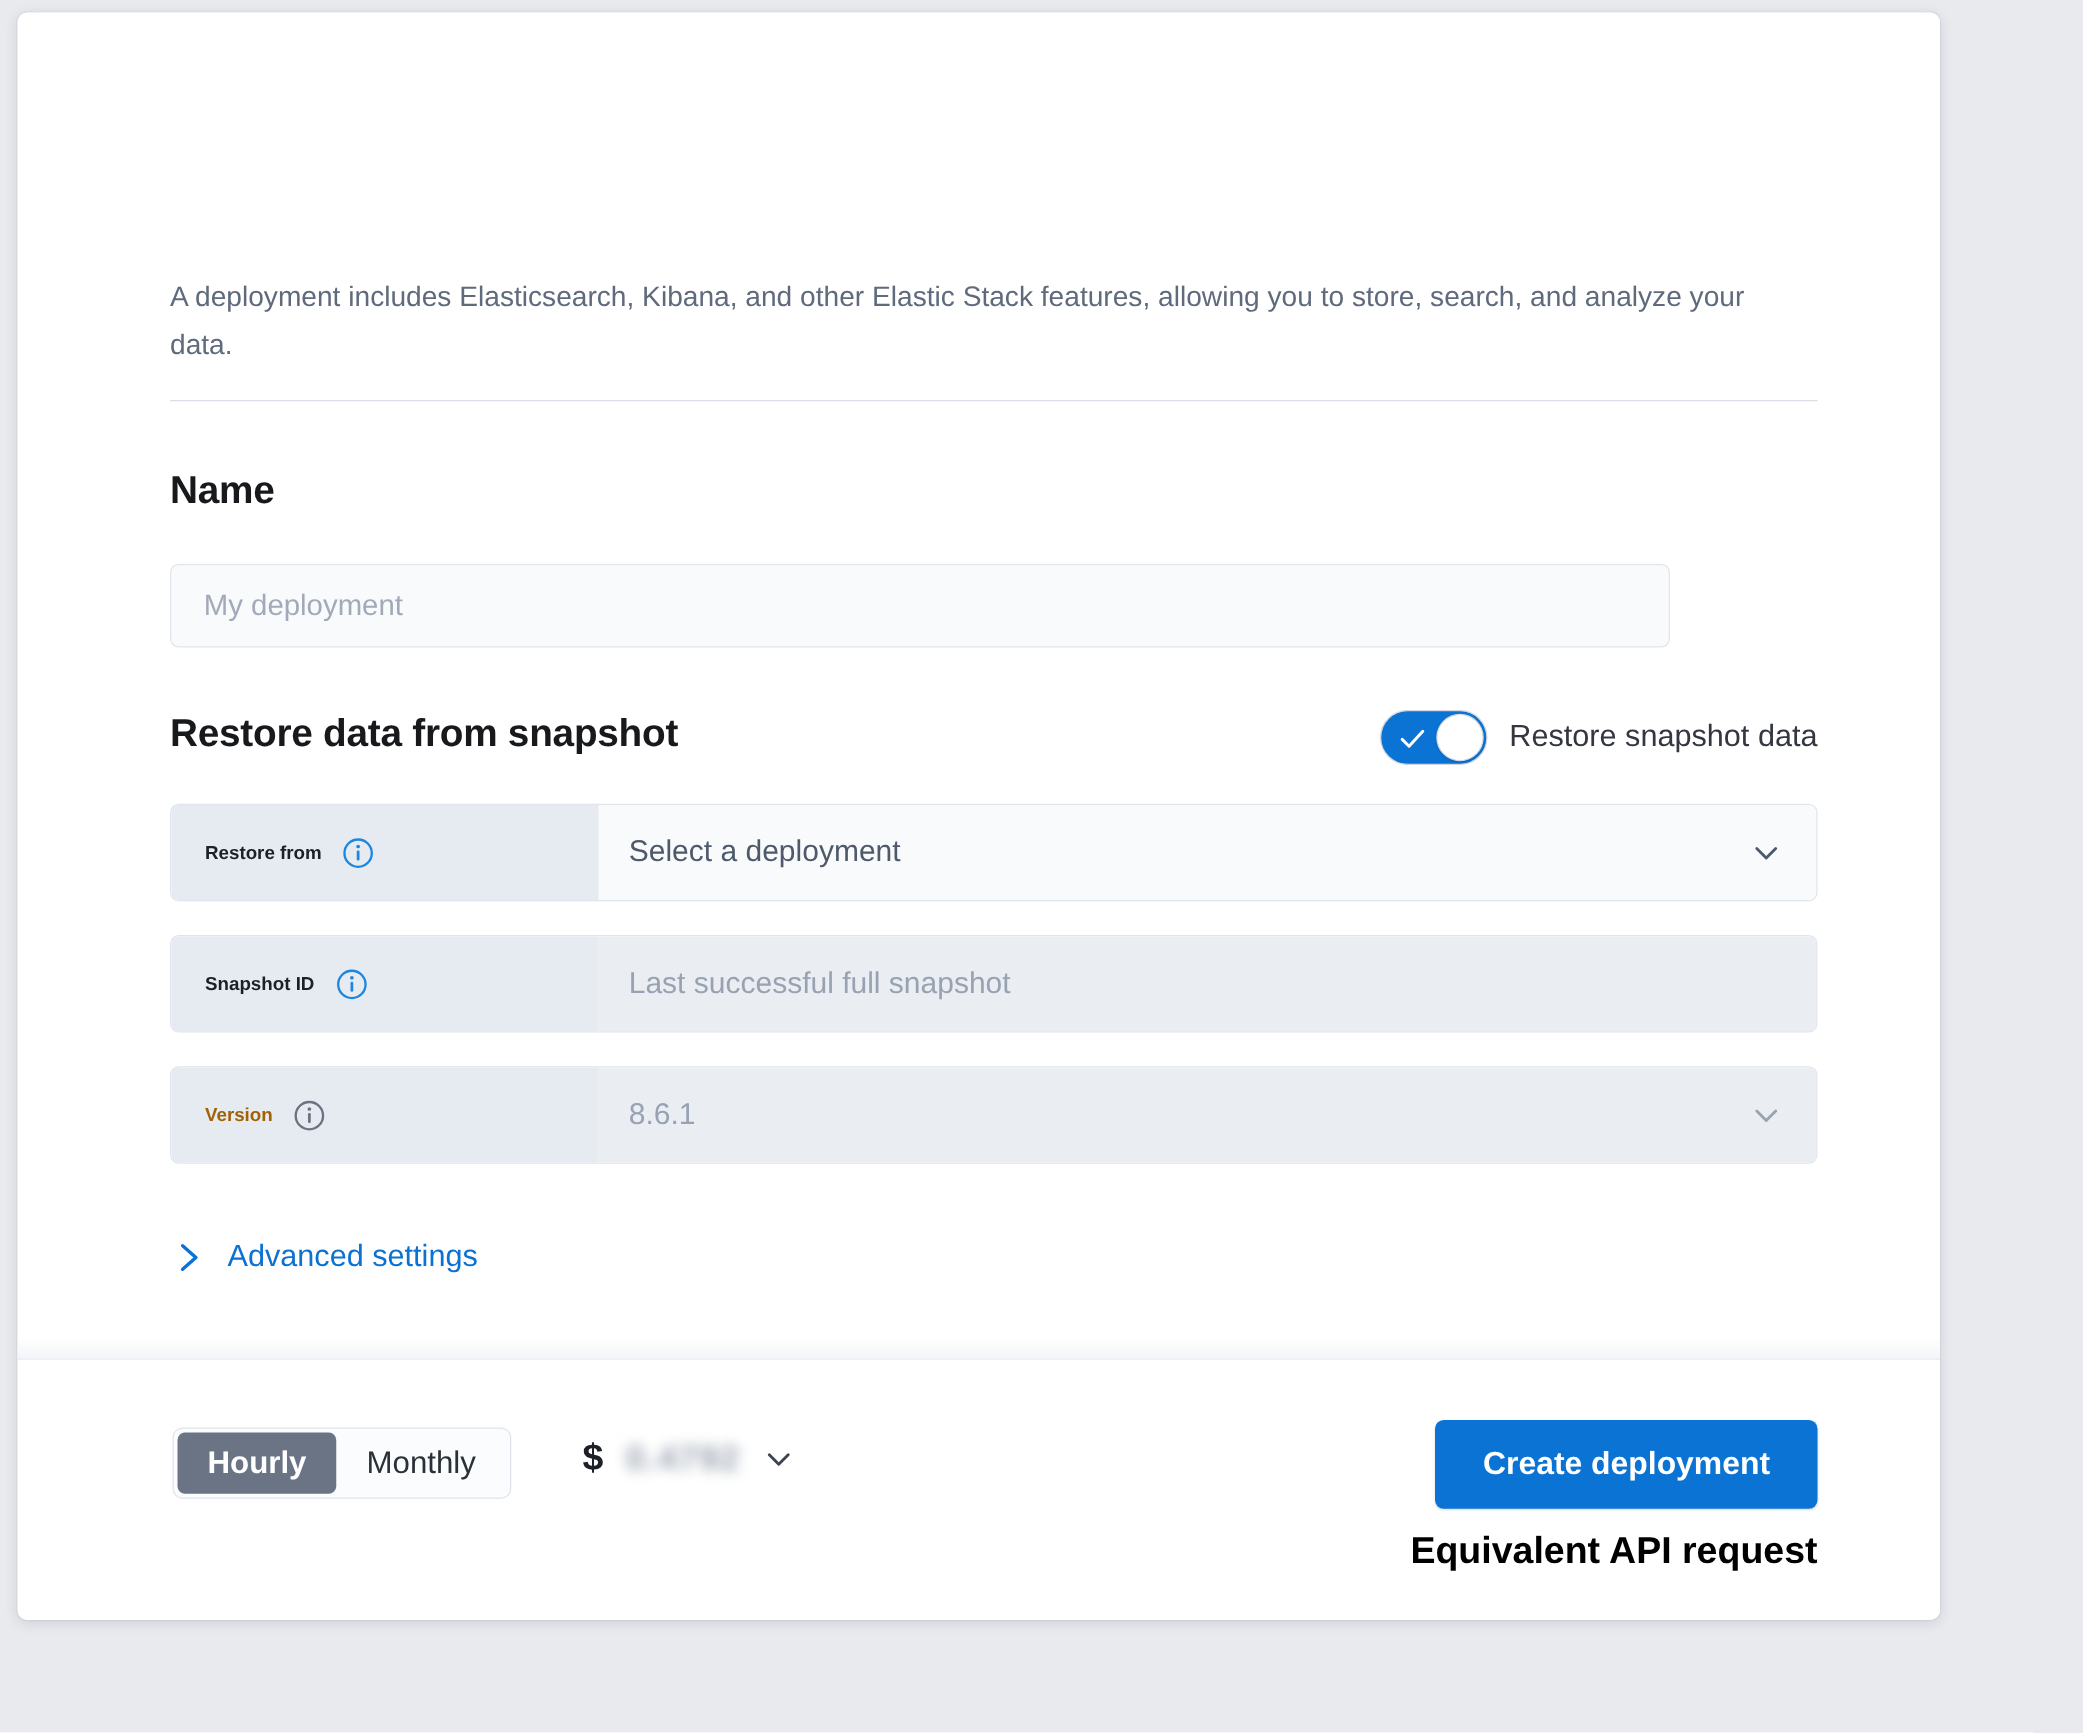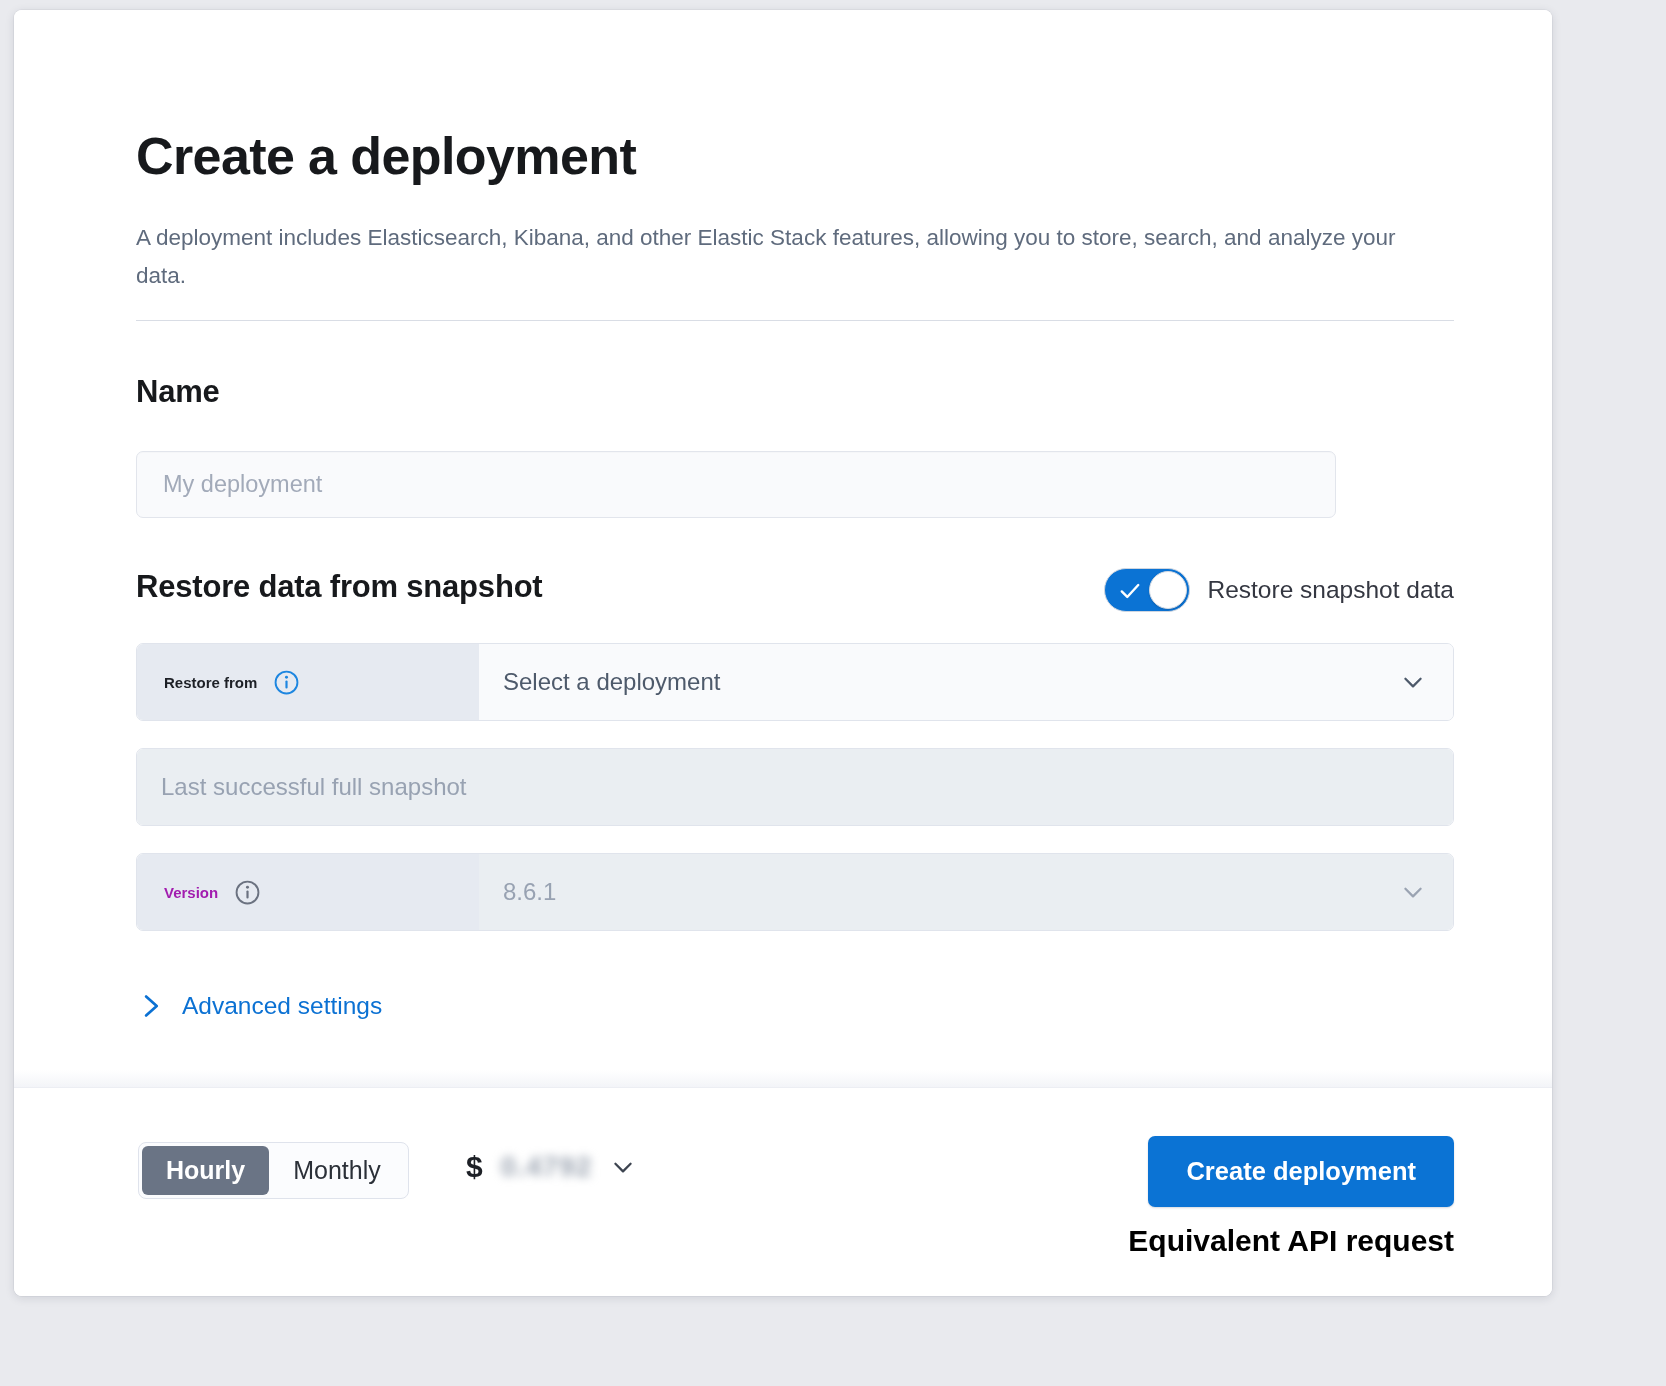--- a/index.html
+++ b/index.html
@@ -156,21 +156,21 @@
     flex: none;
     background: #e6eaf1;
     display: flex;
     align-items: center;
     padding-left: 27px;
     gap: 17px;
     font-size: 15px;
     font-weight: 700;
     color: #1d2026;
   }
-  .row-label.muted { color: #a21caf; text-align: center; }
+  .row-label.muted { color: #a16207; text-align: center; }
 
   .info-icon {
     width: 25px;
     height: 25px;
     flex: none;
     display: block;
   }
 
   .row-value {
     flex: 1;
@@ -301,21 +301,20 @@
   }
 </style>
 </head>
 <body>
 
 <div id="page">
   <div class="card">
 
     <div class="body-area">
 
-      <div class="page-title">Create a deployment</div>
       <div class="page-desc">A deployment includes Elasticsearch, Kibana, and other Elastic Stack features, allowing you to store, search, and analyze your data.</div>
       <div class="divider"></div>
 
       <div class="section-title" id="name-title">Name</div>
       <div class="name-input">
         <span>My deployment</span>
       </div>
 
       <div class="section-title" id="restore-title">Restore data from snapshot</div>
 
@@ -340,20 +339,28 @@
         </div>
         <div class="row-value enabled">
           <span>Select a deployment</span>
           <svg class="chevron" viewBox="0 0 24 24" fill="none">
             <path d="M5 9 L12 16 L19 9" stroke="#4e5a6b" stroke-width="2.1" stroke-linecap="round" stroke-linejoin="round"></path>
           </svg>
         </div>
       </div>
 
       <div class="form-row" id="row-snapshot-id">
+        <div class="row-label">
+          <span>Snapshot ID</span>
+          <svg class="info-icon" viewBox="0 0 16 16">
+            <circle cx="8" cy="8" r="7" fill="none" stroke="#1d86e0" stroke-width="1.2"></circle>
+            <circle cx="8" cy="4.6" r="0.95" fill="#1d86e0"></circle>
+            <rect x="7.3" y="6.7" width="1.4" height="5.1" rx="0.65" fill="#1d86e0"></rect>
+          </svg>
+        </div>
         <div class="row-value disabled">
           <span>Last successful full snapshot</span>
         </div>
       </div>
 
       <div class="form-row" id="row-version">
         <div class="row-label muted">
           <span>Version</span>
           <svg class="info-icon" viewBox="0 0 16 16">
             <circle cx="8" cy="8" r="7" fill="none" stroke="#6b7280" stroke-width="1.2"></circle>

